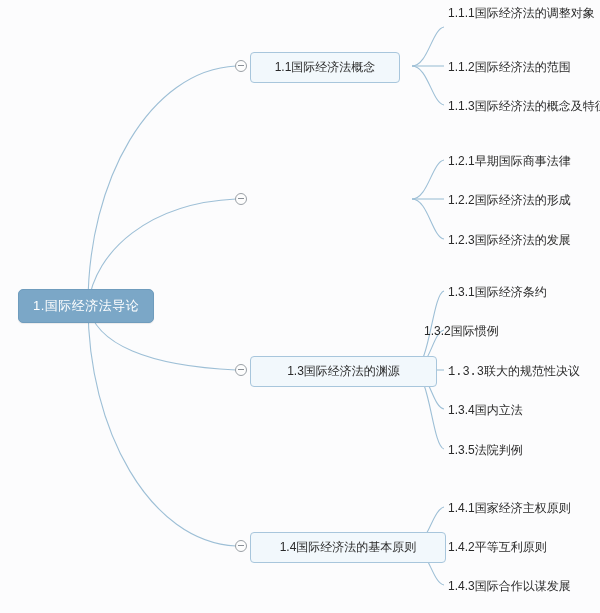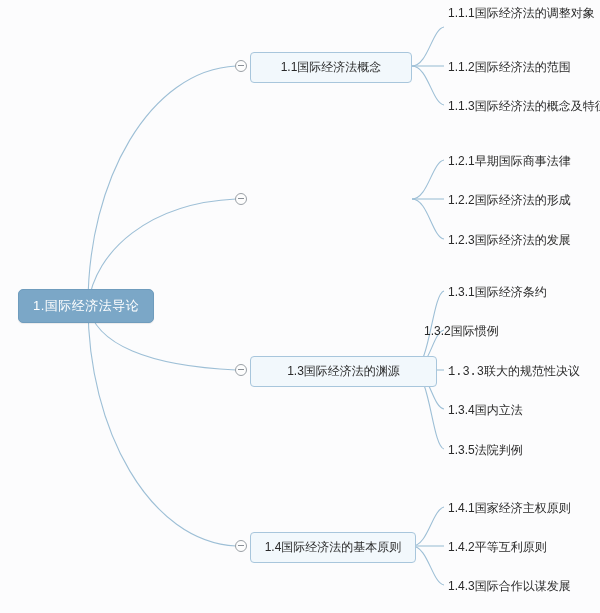--- a/index.html
+++ b/index.html
@@ -93,21 +93,21 @@
       <path d="M412,546 L444,546"></path>
       <path d="M412,546 C428,546 432,583 444,585"></path>
     </g>
   </svg>
 
   <div class="node root-node" style="left:18px;top:289px;">
     <span>1.国际经济法导论</span>
   </div>
 
   <div class="toggle" style="left:235px;top:60px;"></div>
-  <div class="node branch-node" style="left:250px;top:52px;width:162px;">
+  <div class="node branch-node" style="left:250px;top:52px;width:150px;">
     <span>1.1国际经济法概念</span>
   </div>
   <div class="node leaf-node" style="left:448px;top:5px;">
     <span>1.1.1国际经济法的调整对象</span>
   </div>
   <div class="node leaf-node" style="left:448px;top:59px;">
     <span>1.1.2国际经济法的范围</span>
   </div>
   <div class="node leaf-node" style="left:448px;top:98px;">
     <span>1.1.3国际经济法的概念及特征</span>
@@ -138,21 +138,21 @@
     <span>1.3.3联大的规范性决议</span>
   </div>
   <div class="node leaf-node" style="left:448px;top:402px;">
     <span>1.3.4国内立法</span>
   </div>
   <div class="node leaf-node" style="left:448px;top:442px;">
     <span>1.3.5法院判例</span>
   </div>
 
   <div class="toggle" style="left:235px;top:540px;"></div>
-  <div class="node branch-node" style="left:250px;top:532px;width:166px;">
+  <div class="node branch-node" style="left:250px;top:532px;width:196px;">
     <span>1.4国际经济法的基本原则</span>
   </div>
   <div class="node leaf-node" style="left:448px;top:500px;">
     <span>1.4.1国家经济主权原则</span>
   </div>
   <div class="node leaf-node" style="left:448px;top:539px;">
     <span>1.4.2平等互利原则</span>
   </div>
   <div class="node leaf-node" style="left:448px;top:578px;">
     <span>1.4.3国际合作以谋发展</span>

